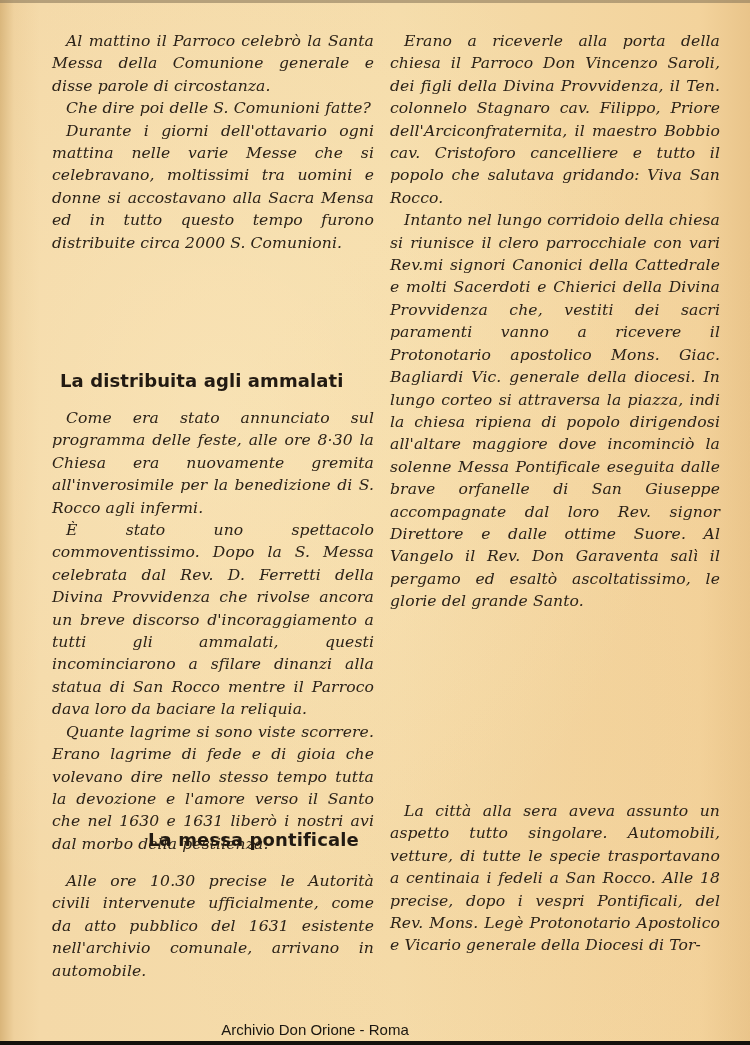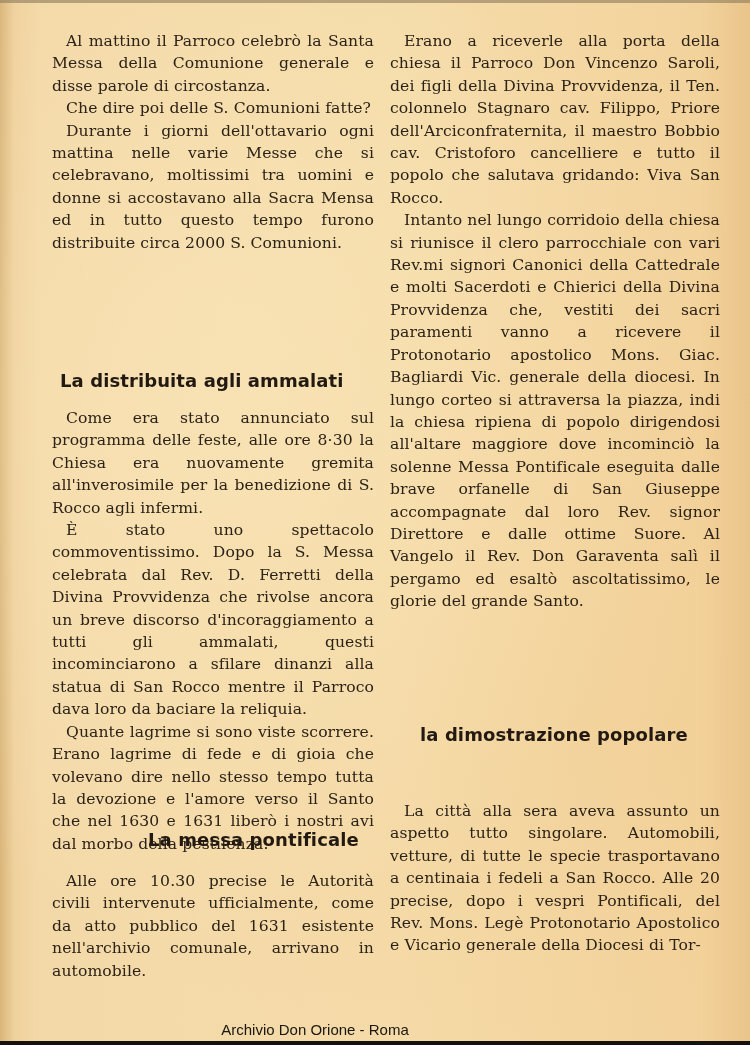--- a/index.html
+++ b/index.html
@@ -18,21 +18,21 @@
     }
     .topline { position: absolute; left: 0; top: 0; width: 750px; height: 3px; background: #8c7a5c; opacity: .6; }
     .col {
       position: absolute; top: 30px;
       color: #2b2218;
       font-size: 15.6px; line-height: 22.4px;
       letter-spacing: 0.1px;
     }
     .col-left { left: 52px; width: 322px; }
     .col-right { left: 390px; width: 330px; }
-    .para { margin: 0; text-align: justify; text-indent: 14px; hyphens: manual; }
+    .para { margin: 0; text-align: justify; text-indent: 14px; hyphens: manual; font-style: italic; }
     .heading {
       font-family: "DejaVu Sans", sans-serif; font-weight: bold;
       font-size: 18px; line-height: 26px; color: #221a12;
       margin: 0;
     }
     .h-benedizione { position: absolute; left: 8px; top: 338px; }
     .h-messa { position: absolute; left: 96px; top: 797px; }
     .h-processione { position: absolute; left: 30px; top: 692px; width: 300px; }
     .block { position: absolute; left: 0; width: 100%; }
     .footer {
@@ -70,23 +70,22 @@
     </div>
   </div>
 
   <div class="col col-right">
     <div class="block" style="top:0;">
       <p class="para">Erano a riceverle alla porta della chiesa il Parroco Don Vincenzo Saroli, dei figli della Divina Provvidenza, il Ten. colonnelo Stagnaro cav. Filippo, Priore dell'Arciconfraternita, il maestro Bobbio cav. Cristoforo cancelliere e tutto il popolo che salutava gridando: Viva San Rocco.</p>
       <p class="para">Intanto nel lungo corridoio della chiesa si riunisce il clero parrocchiale con vari Rev.mi signori Canonici della Cattedrale e molti Sacerdoti e Chierici della Divina Provvidenza che, vestiti dei sacri paramenti vanno a ricevere il Protonotario apostolico Mons. Giac. Bagliardi Vic. generale della diocesi. In lungo corteo si attraversa la piazza, indi la chiesa ripiena di popolo dirigendosi all'altare maggiore dove incominciò la solenne Messa Pontificale eseguita dalle brave orfanelle di San Giuseppe accompagnate dal loro Rev. signor Direttore e dalle ottime Suore. Al Vangelo il Rev. Don Garaventa salì il pergamo ed esaltò ascoltatissimo, le glorie del grande Santo.</p>
     </div>
 
     <div class="heading h-processione">
-      <div>la dimostrazione popolare</div>
     </div>
 
     <div class="block" style="top:770px;">
-      <p class="para">La città alla sera aveva assunto un aspetto tutto singolare. Automobili, vetture, di tutte le specie trasportavano a centinaia i fedeli a San Rocco. Alle 20 precise, dopo i vespri Pontificali, del Rev. Mons. Legè Protonotario Apostolico e Vicario generale della Diocesi di Tor-</p>
+      <p class="para">La città alla sera aveva assunto un aspetto tutto singolare. Automobili, vetture, di tutte le specie trasportavano a centinaia i fedeli a San Rocco. Alle 18 precise, dopo i vespri Pontificali, del Rev. Mons. Legè Protonotario Apostolico e Vicario generale della Diocesi di Tor-</p>
     </div>
   </div>
 
   <div class="footer">Archivio Don Orione - Roma</div>
 </div>
 <div class="bottombar"></div>
 
 </body></html>

